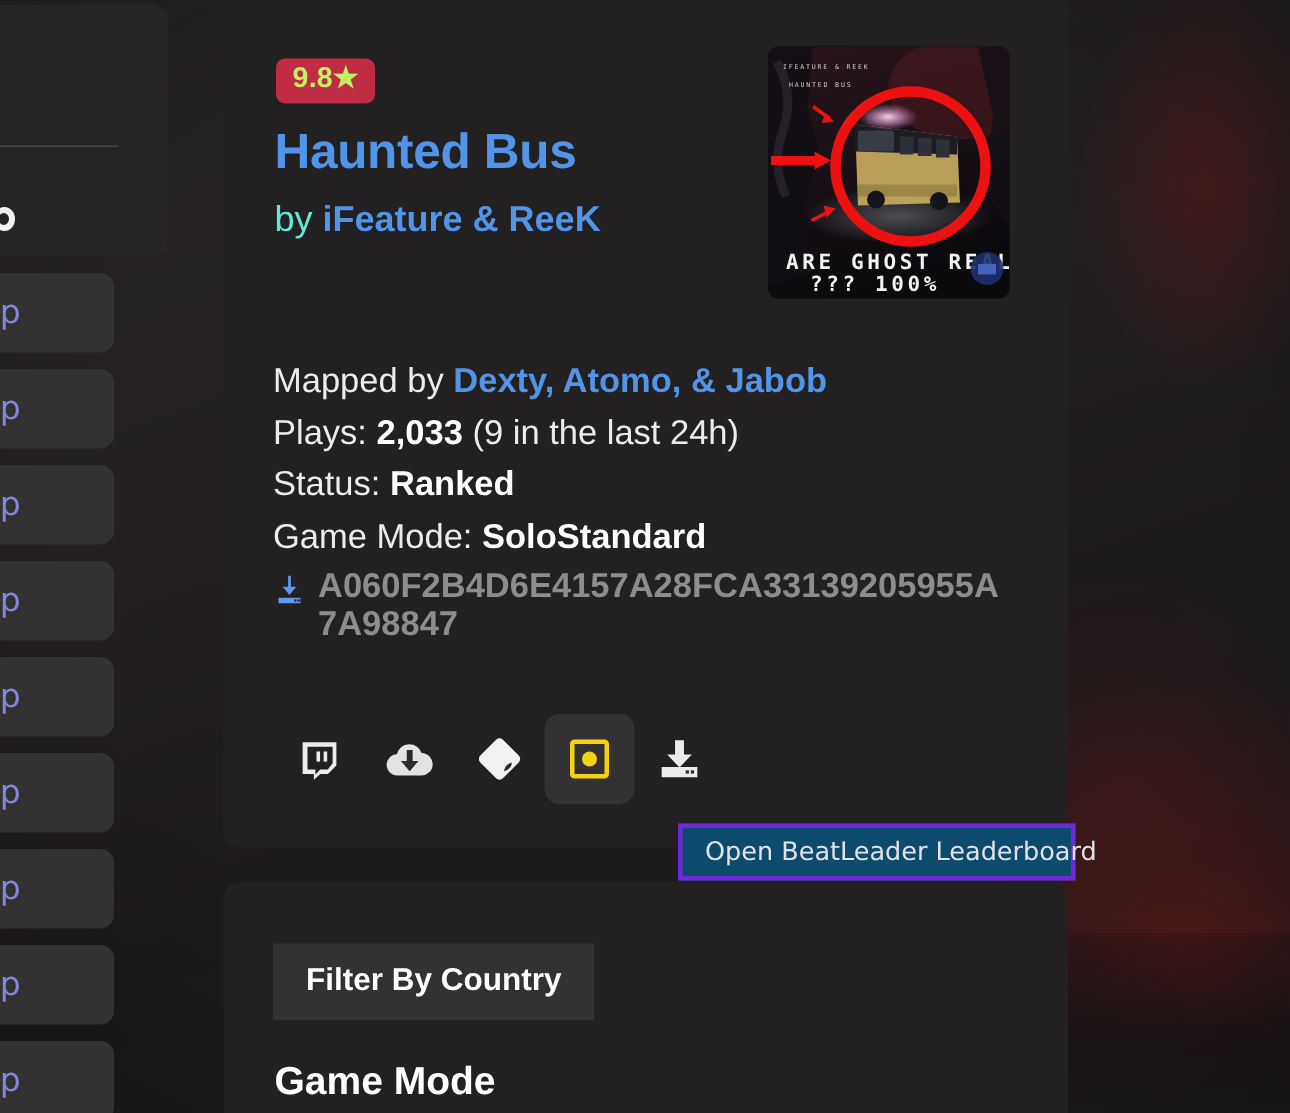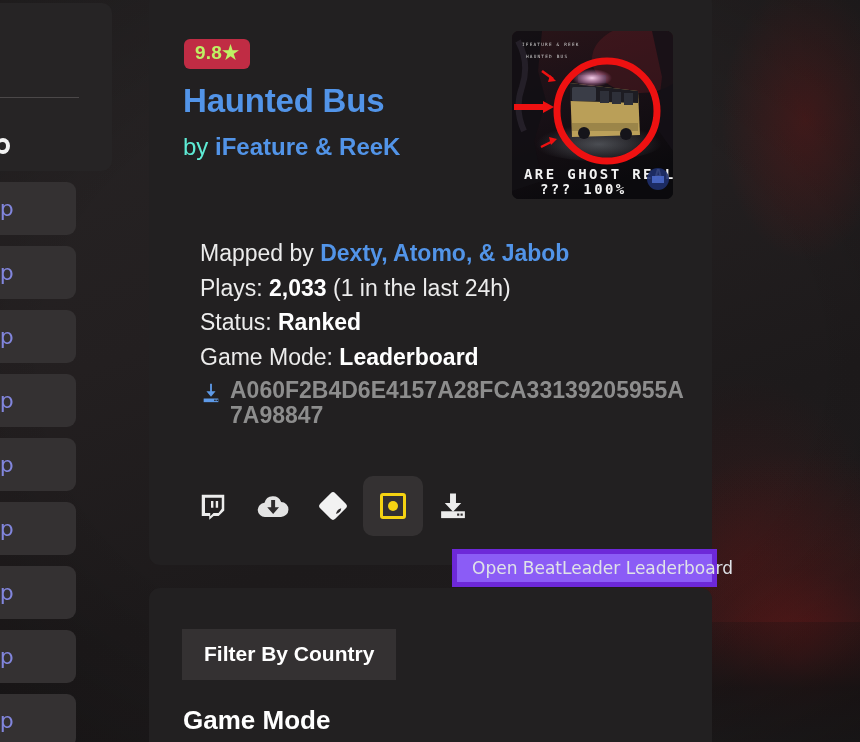--- a/index.html
+++ b/index.html
@@ -144,21 +144,20 @@
     overflow: hidden;
     background: #0a0a0c;
   }
   .cover-art svg { display: block; width: 100%; height: 100%; }
 
   
   .meta {
     position: absolute;
     left: 182px; top: 236px;
     width: 500px;
-    margin-left: 18px;
   }
   .meta-row {
     font-size: 23px;
     color: #ececec;
     line-height: 34.5px;
     white-space: nowrap;
   }
   .meta-row b { color: #ffffff; font-weight: bold; }
   .meta-row .link { color: #5294e8; font-weight: bold; }
 
@@ -198,22 +197,22 @@
   .action-btn.hovered {
     background: #343132;
   }
   .action-btn svg { display: block; }
 
   
   .tooltip {
     position: absolute;
     left: 452px; top: 549px;
     width: 265px; height: 38px;
-    background: #8b5cf6;
-    border: 5px solid #6d28d9;
+    background: #0c4a6e;
+    border: 3px solid #6d28d9;
     color: #dfe3e8;
     font-size: 17px;
     display: flex;
     align-items: center;
     padding-left: 15px;
     font-family: "DejaVu Sans", sans-serif;
     white-space: nowrap;
     z-index: 50;
   }
 
@@ -362,29 +361,29 @@
   </div>
 
   <div class="meta">
     <div class="meta-row">
       <span>Mapped by</span>
       <span class="link">Dexty, Atomo, &amp; Jabob</span>
     </div>
     <div class="meta-row">
       <span>Plays:</span>
       <b>2,033</b>
-      <span>(1 in the last 24h)</span>
+      <span>(9 in the last 24h)</span>
     </div>
     <div class="meta-row">
       <span>Status:</span>
       <b>Ranked</b>
     </div>
     <div class="meta-row">
       <span>Game Mode:</span>
-      <b>Leaderboard</b>
+      <b>SoloStandard</b>
     </div>
     <div class="hash-row">
       <span class="hash-icon">
         <svg viewBox="0 0 24 24" width="22" height="22" xmlns="http://www.w3.org/2000/svg">
           <path d="M11 2 h2 v8 h4 l-5 6 l-5 -6 h4 z" fill="#5e9ae8"></path>
           <path d="M4 18 h16 v4 h-16 z" fill="#5e9ae8"></path>
           <rect x="15.5" y="19.2" width="1.6" height="1.6" fill="#222021"></rect>
           <rect x="18" y="19.2" width="1.6" height="1.6" fill="#222021"></rect>
         </svg>
       </span>

